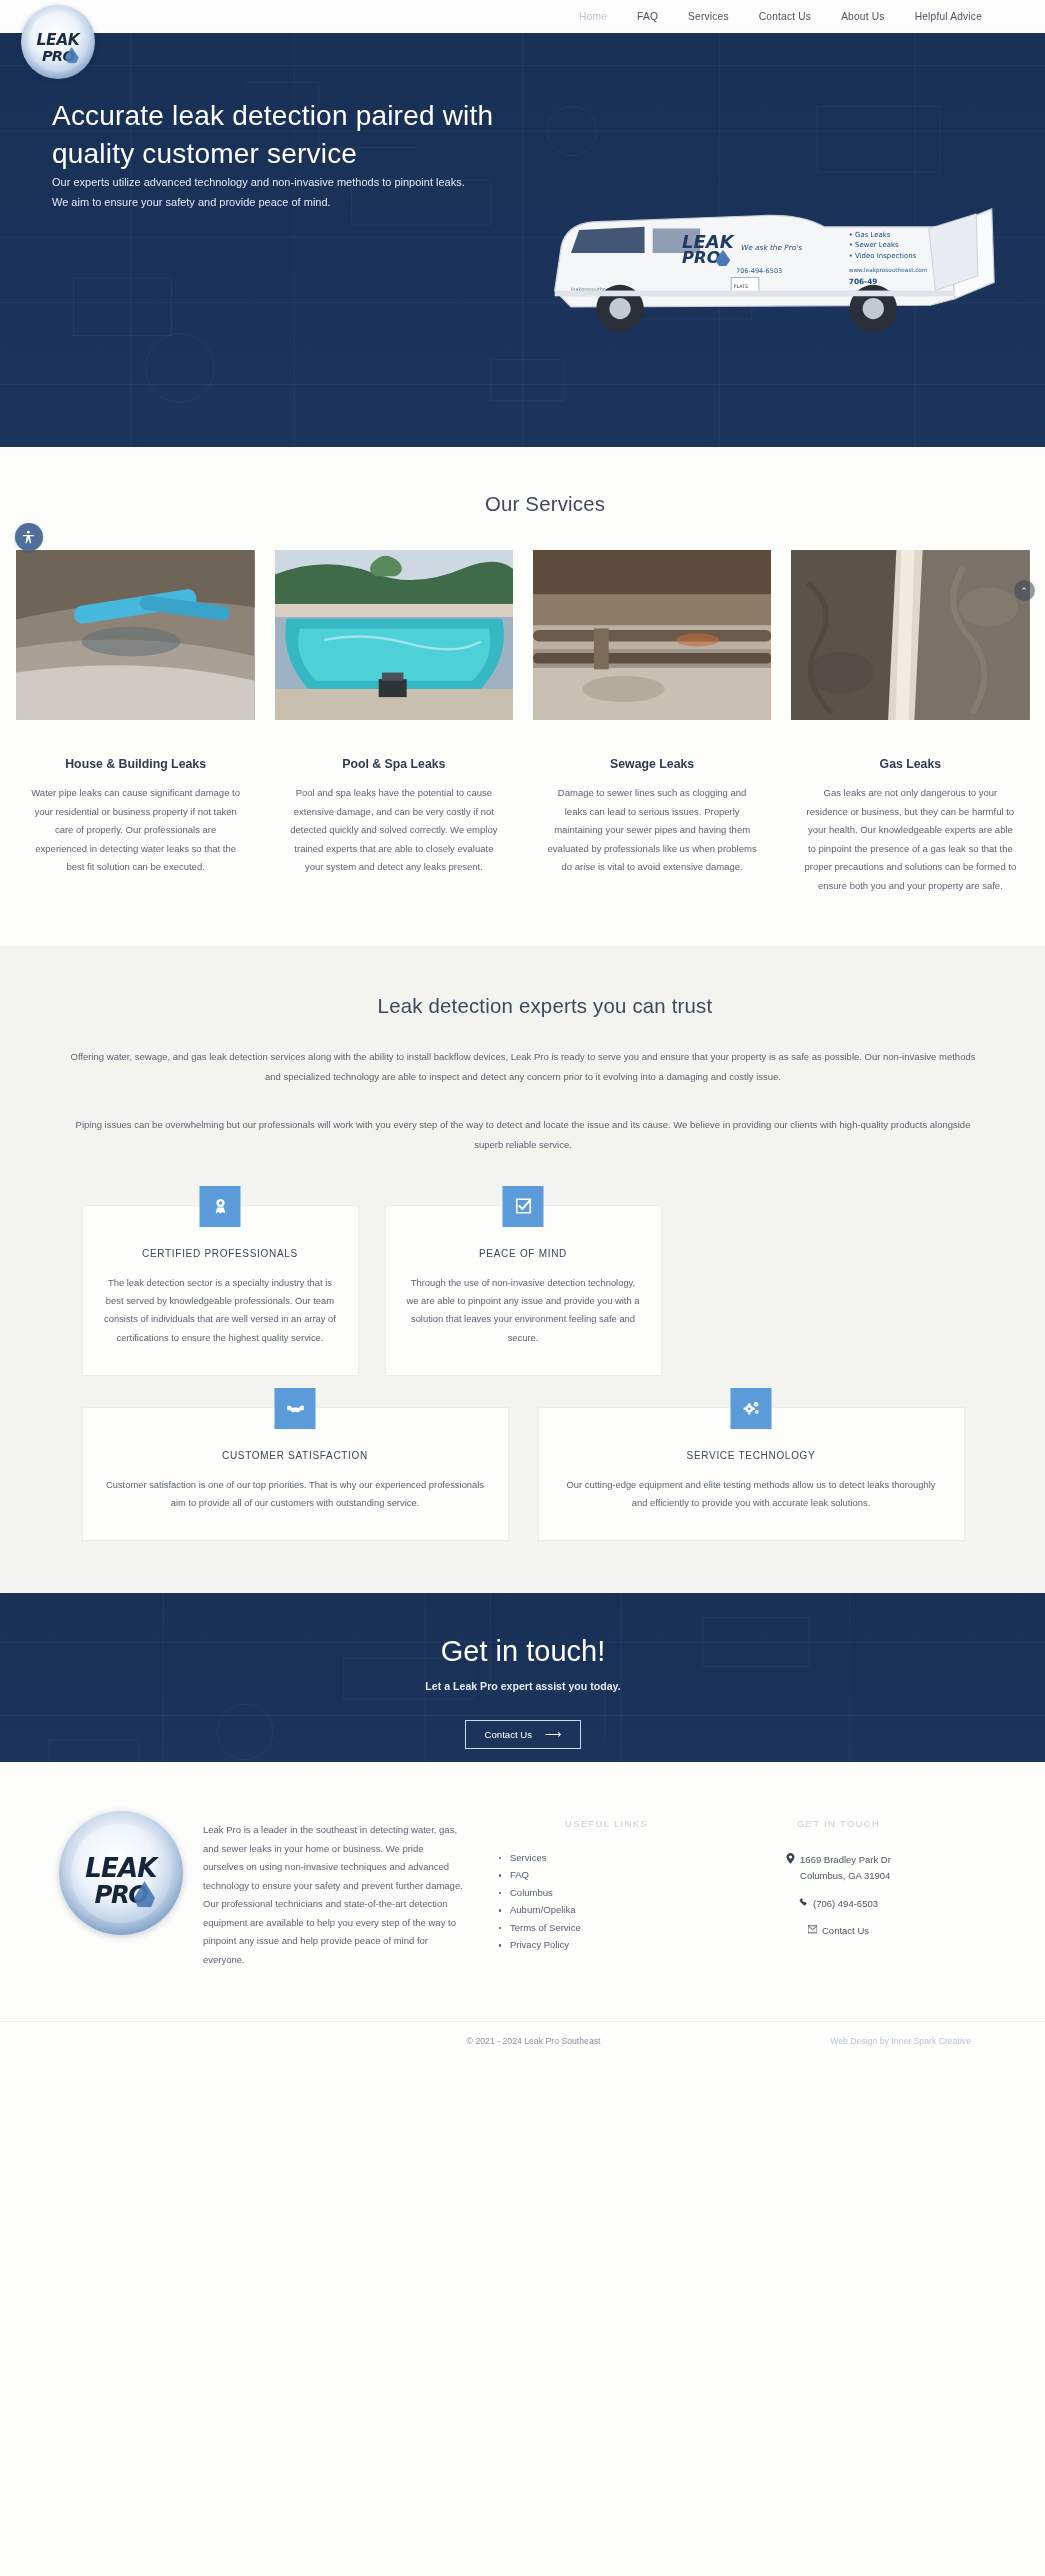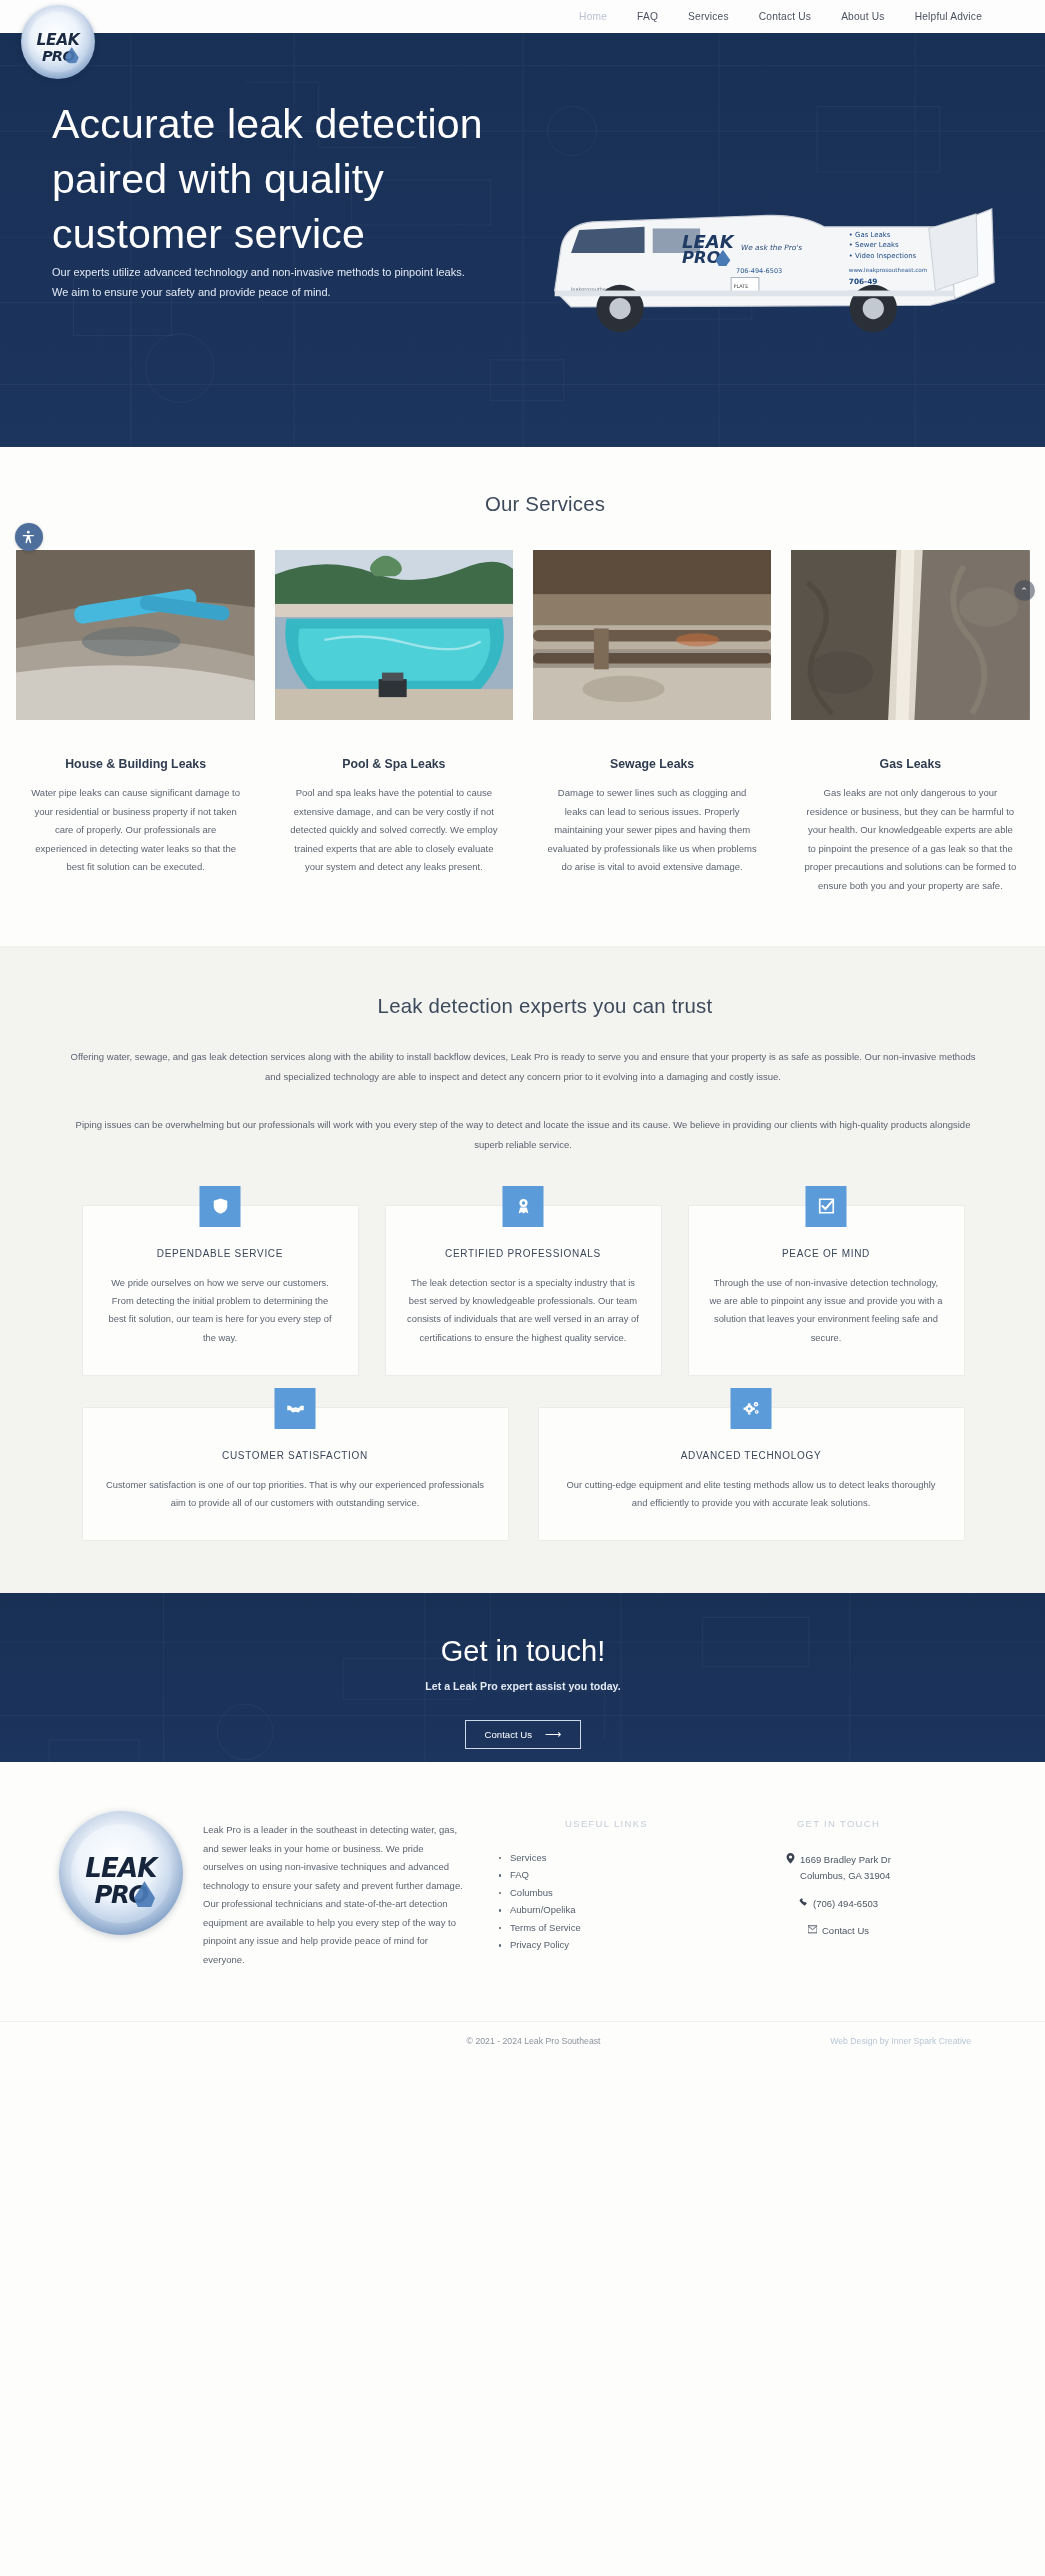--- a/index.html
+++ b/index.html
@@ -102,21 +102,21 @@
     opacity: .5;
     pointer-events: none;
   }
   .hero-inner {
     position: relative;
     padding: 64px 0 0 52px;
     width: 507px;
     z-index: 5;
   }
   .hero h1 {
-    font-size: 41px;
+    font-size: 28px;
     font-weight: normal;
     line-height: 1.34;
     color: #ffffff;
     letter-spacing: 0.2px;
   }
   .hero p {
     font-size: 11px;
     line-height: 1.85;
     color: #e2e9f4;
     max-width: 417px;
@@ -591,29 +591,20 @@
     </div>
   </section>
 
   <section class="trust">
     <h2 class="section-title">Leak detection experts you can trust</h2>
     <p class="lede">Offering water, sewage, and gas leak detection services along with the ability to install backflow devices, Leak Pro is ready to serve you and ensure that your property is as safe as possible. Our non-invasive methods and specialized technology are able to inspect and detect any concern prior to it evolving into a damaging and costly issue.</p>
     <p class="lede">Piping issues can be overwhelming but our professionals will work with you every step of the way to detect and locate the issue and its cause. We believe in providing our clients with high-quality products alongside superb reliable service.</p>
 
     <div class="feature-grid">
 
-      <div class="feature-card">
-        <div class="feature-icon">
-          <svg viewBox="0 0 24 24">
-              <path d="M12 2 L21 5 v7 c0 5.5-4 9-9 10 -5-1-9-4.5-9-10 V5z"></path>
-            </svg>
-        </div>
-        <h4>DEPENDABLE SERVICE</h4>
-        <p>We pride ourselves on how we serve our customers. From detecting the initial problem to determining the best fit solution, our team is here for you every step of the way.</p>
-      </div>
 
       <div class="feature-card">
         <div class="feature-icon">
           <svg viewBox="0 0 24 24">
             <circle cx="12" cy="8" r="5.5"></circle>
             <circle cx="12" cy="8" r="2.2" fill="#5b9bd9"></circle>
             <path d="M7.5 14 L5.5 22 l4-2 2.5 2 2.5-2 4 2 -2-8z"></path>
           </svg>
         </div>
         <h4>CERTIFIED PROFESSIONALS</h4>
@@ -650,21 +641,21 @@
           <svg viewBox="0 0 24 24">
             <circle cx="9" cy="13" r="5"></circle>
             <circle cx="9" cy="13" r="1.8" fill="#5b9bd9"></circle>
             <path d="M9 5.5 l1.6 0 0 3 -3.2 0 0-3z M9 20.5 l1.6 0 0-3 -3.2 0 0 3z M1.5 13 l0 1.6 3 0 0-3.2 -3 0z M16.5 13 l0 1.6 -3 0 0-3.2 3 0z"></path>
             <circle cx="18" cy="7" r="3"></circle>
             <circle cx="18" cy="7" r="1" fill="#5b9bd9"></circle>
             <circle cx="19" cy="17" r="2.5"></circle>
             <circle cx="19" cy="17" r="0.9" fill="#5b9bd9"></circle>
           </svg>
         </div>
-        <h4>ADVANCED TECHNOLOGY</h4>
+        <h4>SERVICE TECHNOLOGY</h4>
         <p>Our cutting-edge equipment and elite testing methods allow us to detect leaks thoroughly and efficiently to provide you with accurate leak solutions.</p>
       </div>
 
     </div>
   </section>
 
   <section class="cta">
     <svg class="hero-blueprint" viewBox="0 0 1280 243" preserveAspectRatio="none">
       <g stroke="#ffffff" stroke-opacity="0.10" fill="none" stroke-width="1">
         <path d="M0 60 H1280 M0 150 H1280 M0 210 H1280"></path>

